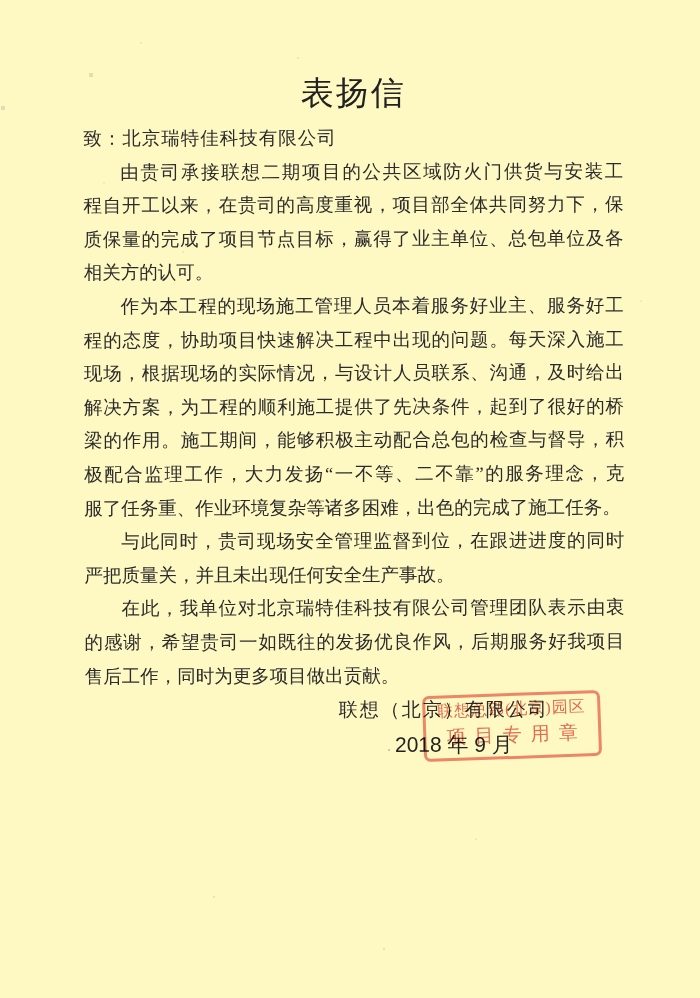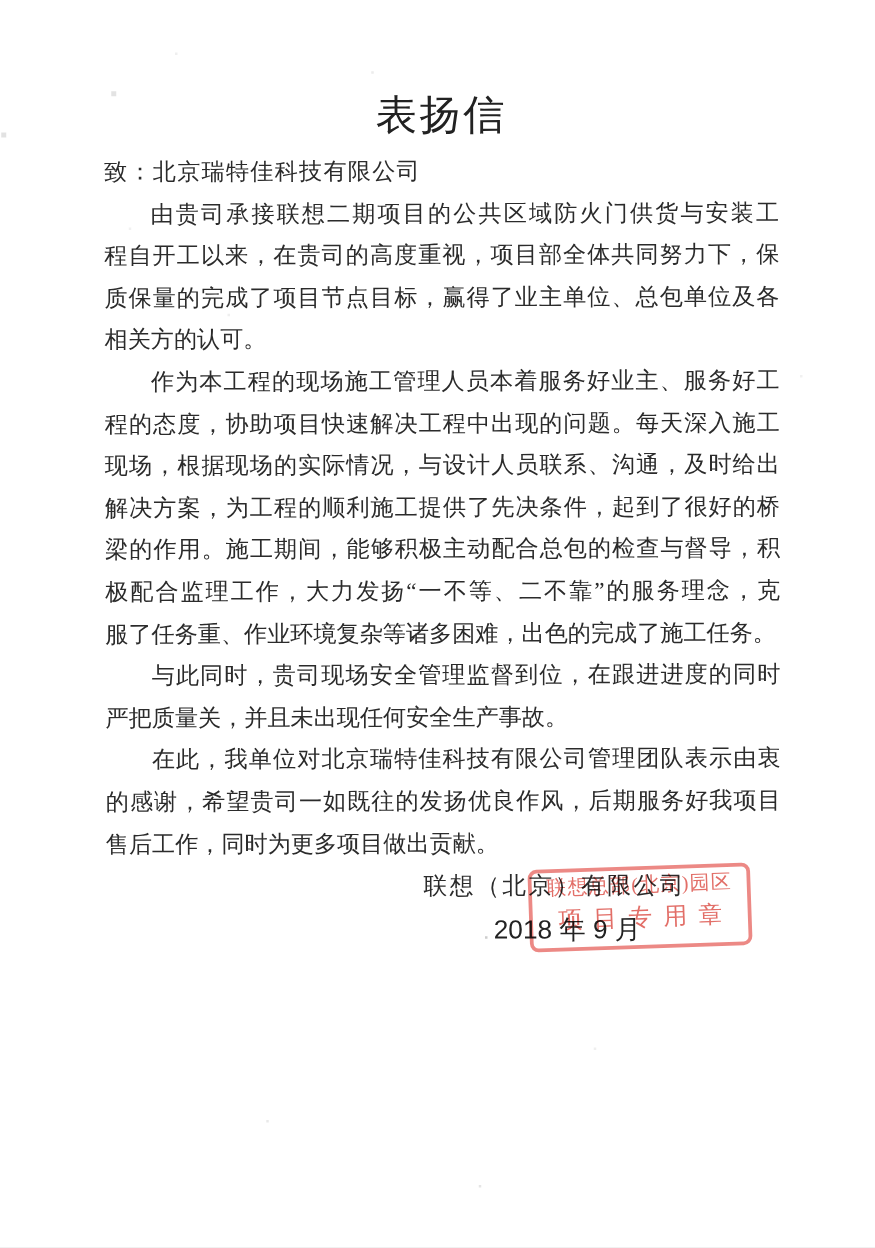--- a/index.html
+++ b/index.html
@@ -1,21 +1,21 @@
 <!DOCTYPE html>
 <html><head>
 <meta charset="utf-8">
 <style>
   html, body { margin: 0; padding: 0; background: #e8e8e8; }
   .page {
     position: relative;
     width: 700px;
     height: 998px;
     margin: 0 auto;
-    background: #ffffff;
+    background: #fef9c3;
     overflow: hidden;
     font-family: "Liberation Serif", "DejaVu Serif", serif;
     color: #2b2b2b;
   }
   .content {
     position: absolute;
     left: 84px;
     top: 72px;
     width: 540px;
     transform: rotate(-0.15deg);

